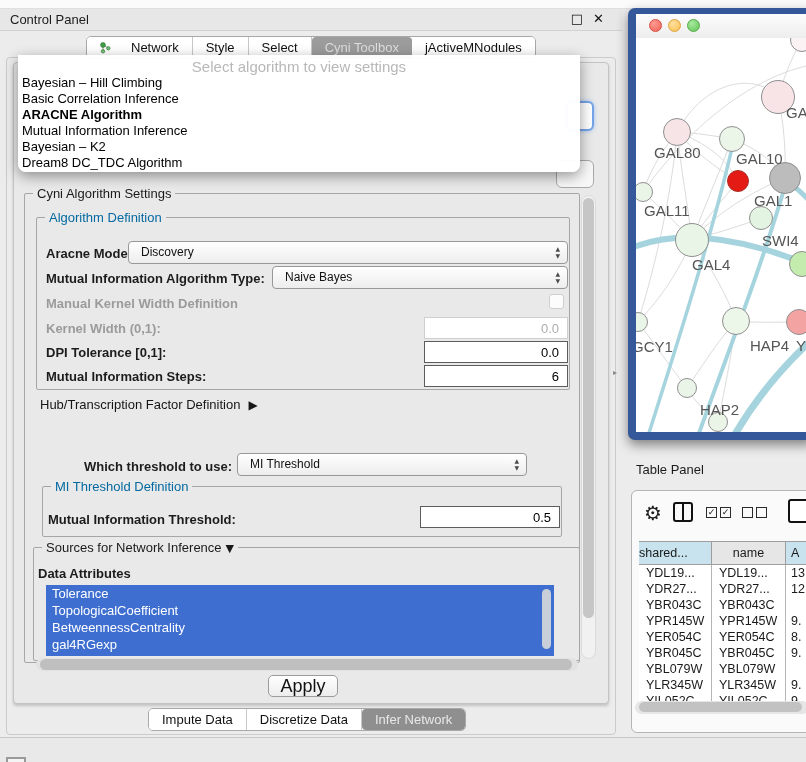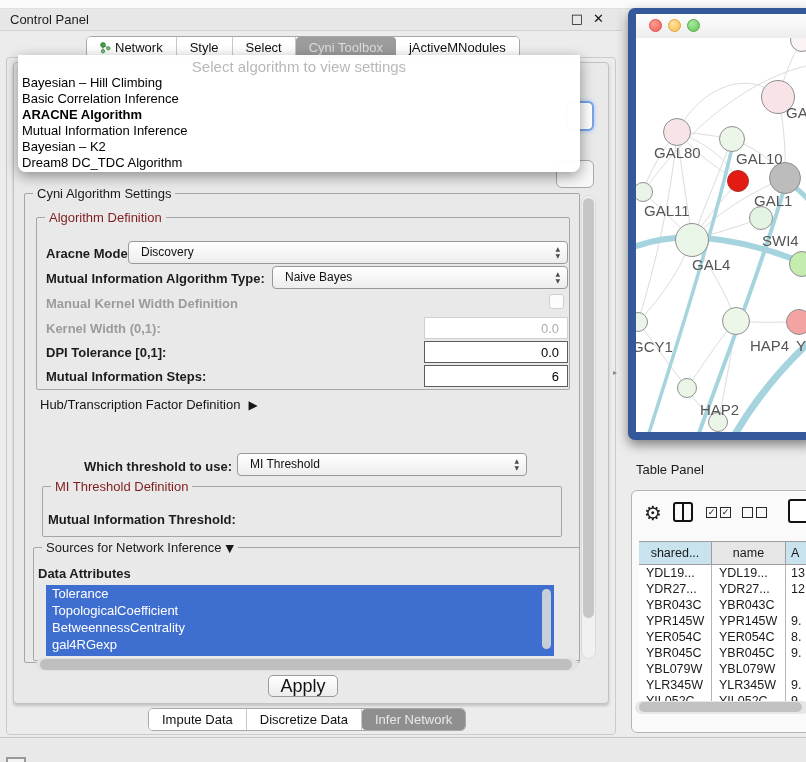--- a/index.html
+++ b/index.html
@@ -12,40 +12,40 @@
   .titlebar{left:0;top:9px;width:622px;height:21px;background:#e7e7e7;border-bottom:1px solid #d2d2d2;}
   .titlebar .title{position:absolute;left:10px;top:3px;font-size:13px;color:#1c1c1c;}
   .win-icons{position:absolute;right:18px;top:2px;display:flex;gap:10px;color:#111;}
   .win-icons span{font-size:13px;cursor:default;font-family:"DejaVu Sans",sans-serif;}
 
   .outer-panel{left:6px;top:57px;width:608px;height:676px;background:#ececec;border:1px solid #cbcbcb;border-radius:4px;}
   .inner-panel{left:13px;top:62px;width:594px;height:640px;background:#e9e9e9;border:1px solid #c3c3c3;border-radius:4px;box-shadow:0 2px 3px rgba(0,0,0,0.18);}
 
   
   .tabstrip{display:flex;align-items:stretch;background:#fff;border:1px solid #a8a8a8;border-radius:5px;overflow:hidden;height:21px;z-index:3;}
-  .tab{display:flex;align-items:center;gap:4px;padding:0 13px;font-size:13px;color:#111;border-right:1px solid #c9c9c9;background:#fff;cursor:default;white-space:nowrap;}
+  .tab{display:flex;align-items:center;gap:20px;padding:0 13px;font-size:13px;color:#111;border-right:1px solid #c9c9c9;background:#fff;cursor:default;white-space:nowrap;}
   .tab:last-child{border-right:none;}
   .tab.sel{background:#9c9c9c;color:#dedede;border-right:none;border-radius:4px;}
   .tabstrip.bottom .tab.sel{background:#8f8f8f;color:#e8e8e8;}
   .top-tabs{left:86px;top:36px;}
   .bottom-tabs{left:148px;top:708px;}
 
   
   .popup{left:18px;top:55px;width:562px;height:117px;background:rgba(255,255,255,0.97);border-radius:0 0 8px 8px;box-shadow:0 4px 14px rgba(0,0,0,0.4);z-index:10;}
   .popup .ph{position:absolute;left:0;top:3px;width:100%;text-align:center;color:#b8b8b8;font-size:15px;}
   .popup ul{position:absolute;left:2px;top:20px;margin:0;padding:0;list-style:none;width:556px;}
   .popup li{height:16px;line-height:16px;font-size:13px;color:#000;padding-left:2px;white-space:nowrap;}
   .popup li.bold{font-weight:bold;}
   .frag-blue{left:566px;top:101px;width:24px;height:26px;border:2px solid #76a3e8;border-radius:6px;background:#fff;box-shadow:0 0 4px #9cc0f2;z-index:1;}
   .frag-gray{left:556px;top:160px;width:36px;height:26px;border:1px solid #a9a9a9;border-radius:6px;background:#f7f7f7;z-index:1;}
 
   
   .group{border:1px solid #a6a6a6;border-radius:2px;}
   .gtitle{position:absolute;top:-8px;left:8px;background:#e9e9e9;padding:0 4px;font-size:13px;white-space:nowrap;}
-  .gtitle.blue{color:#7f1d1d;}
+  .gtitle.blue{color:#0369a1;}
   .gtitle.green{color:#21cd21;}
 
   .lbl{font-size:13px;font-weight:bold;color:#1c1c1c;white-space:nowrap;}
   .lbl.dis{color:#9b9b9b;}
 
   .combo{position:absolute;height:23px;background:linear-gradient(#ffffff,#ededed);border:1px solid #989898;border-radius:4px;box-sizing:border-box;}
   .combo .val{position:absolute;left:12px;top:3px;font-size:12px;color:#111;}
   .stepper{position:absolute;right:7px;top:3px;display:flex;flex-direction:column;align-items:center;color:#4a4a4a;font-size:6px;line-height:7px;font-family:"DejaVu Sans",sans-serif;}
 
   .field{position:absolute;height:22px;background:#fff;box-sizing:border-box;font-size:13px;text-align:right;padding:3px 8px 0 0;}
@@ -93,21 +93,21 @@
   .colsplit::after{content:"";position:absolute;left:7px;top:0;width:2px;height:16px;background:#111;}
   .cbpair{position:absolute;top:8px;display:flex;gap:3px;}
   .cbpair .bx{width:11px;height:11px;border:1.5px solid #2a2a2a;box-sizing:border-box;font-size:9px;line-height:9px;text-align:center;color:#111;font-family:"DejaVu Sans",sans-serif;}
   .docicon{position:absolute;left:156px;top:0;width:26px;height:24px;border:2.5px solid #111;border-radius:3px;background:#fff;box-sizing:border-box;}
   .tbl{position:absolute;left:7px;top:50px;width:173px;}
   .tr{display:flex;height:16px;line-height:16px;font-size:12.5px;background:#fff;}
   .th{display:flex;height:22px;line-height:22px;font-size:12.5px;border-top:1px solid #9e9e9e;border-bottom:1px solid #9e9e9e;}
   .c1{width:73px;box-sizing:border-box;border-right:1px solid #b5b5b5;padding-left:7px;white-space:nowrap;overflow:hidden;}
   .c2{width:74px;box-sizing:border-box;border-right:1px solid #b5b5b5;padding-left:7px;white-space:nowrap;overflow:hidden;}
   .c3{width:26px;box-sizing:border-box;padding-left:5px;white-space:nowrap;overflow:hidden;}
-  .th .c1,.th .c3{background:#c8e2ee;border-right:1px solid #9e9e9e;text-align:center;padding-left:0;}
+  .th .c1,.th .c3{background:#c8e2ee;border-right:1px solid #9e9e9e;padding-left:0;}
   .th .c2{background:#e6e6e6;border-right:1px solid #9e9e9e;text-align:center;padding-left:0;}
   .th .c3{text-align:left;padding-left:5px;}
   .tbody{height:138px;overflow:hidden;}
   .tp-hscroll{position:absolute;left:3px;top:210px;width:174px;height:13px;background:#e6e6e6;border-radius:7px;}
   .tp-hscroll .thumb{position:absolute;left:4px;top:1px;width:163px;height:10px;background:#c2c2c2;border-radius:6px;}
 
   .bottom-strip{left:0;top:737px;width:806px;height:25px;background:#e9e9e9;border-top:1px solid #c6c6c6;}
   .mini-box{position:absolute;left:6px;top:19px;width:20px;height:14px;border:2px solid #999;background:#f4f4f4;box-sizing:border-box;}
 
   .net-icon{width:11px;height:12px;}
@@ -220,20 +220,21 @@
     <span class="stepper">
         <span>▲</span>
         <span>▼</span>
       </span>
   </div>
 
   <div class="abs group" style="left:42px;top:486px;width:518px;height:49px;">
     <span class="gtitle blue">MI Threshold Definition</span>
   </div>
   <span class="abs lbl" style="left:48px;top:512px;">Mutual Information Threshold:</span>
+  <div class="abs field dark" style="left:420px;top:506px;width:140px;">0.5</div>
 
   <div class="abs group" style="left:33px;top:547px;width:545px;height:112px;">
     <span class="gtitle"><span>Sources for Network Inference</span><span class="src-arrow">▼</span></span>
   </div>
   <span class="abs lbl" style="left:38px;top:566px;">Data Attributes</span>
   <div class="abs attr-list">
     <div class="item">Tolerance</div>
     <div class="item">TopologicalCoefficient</div>
     <div class="item">BetweennessCentrality</div>
     <div class="item">gal4RGexp</div>

